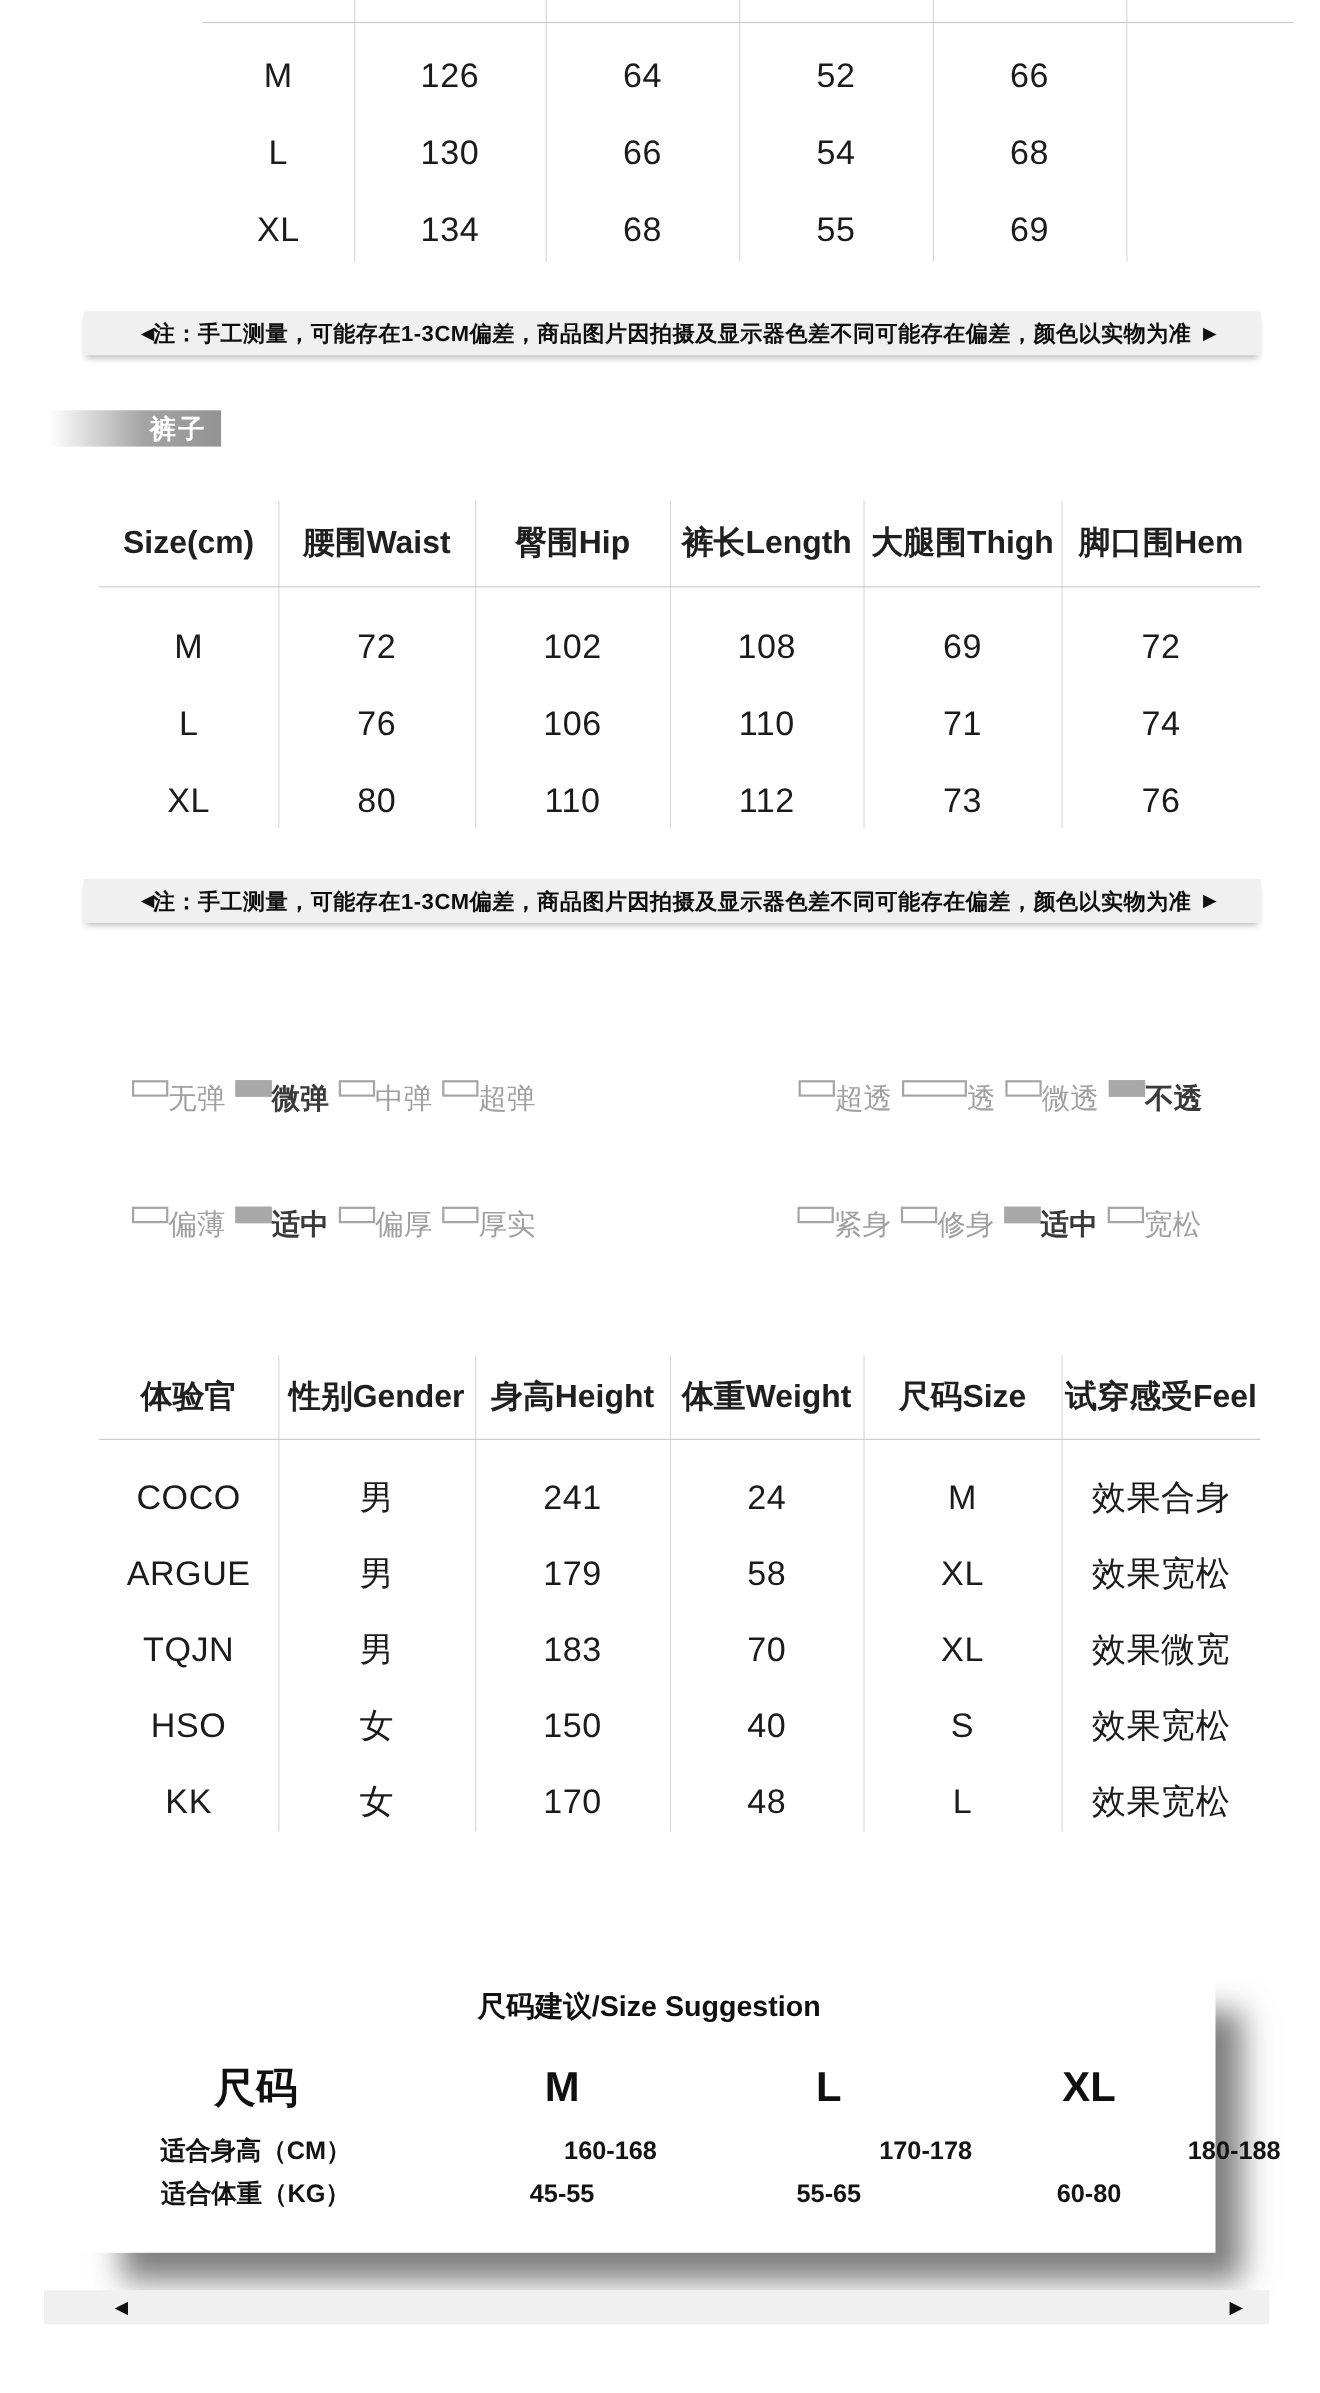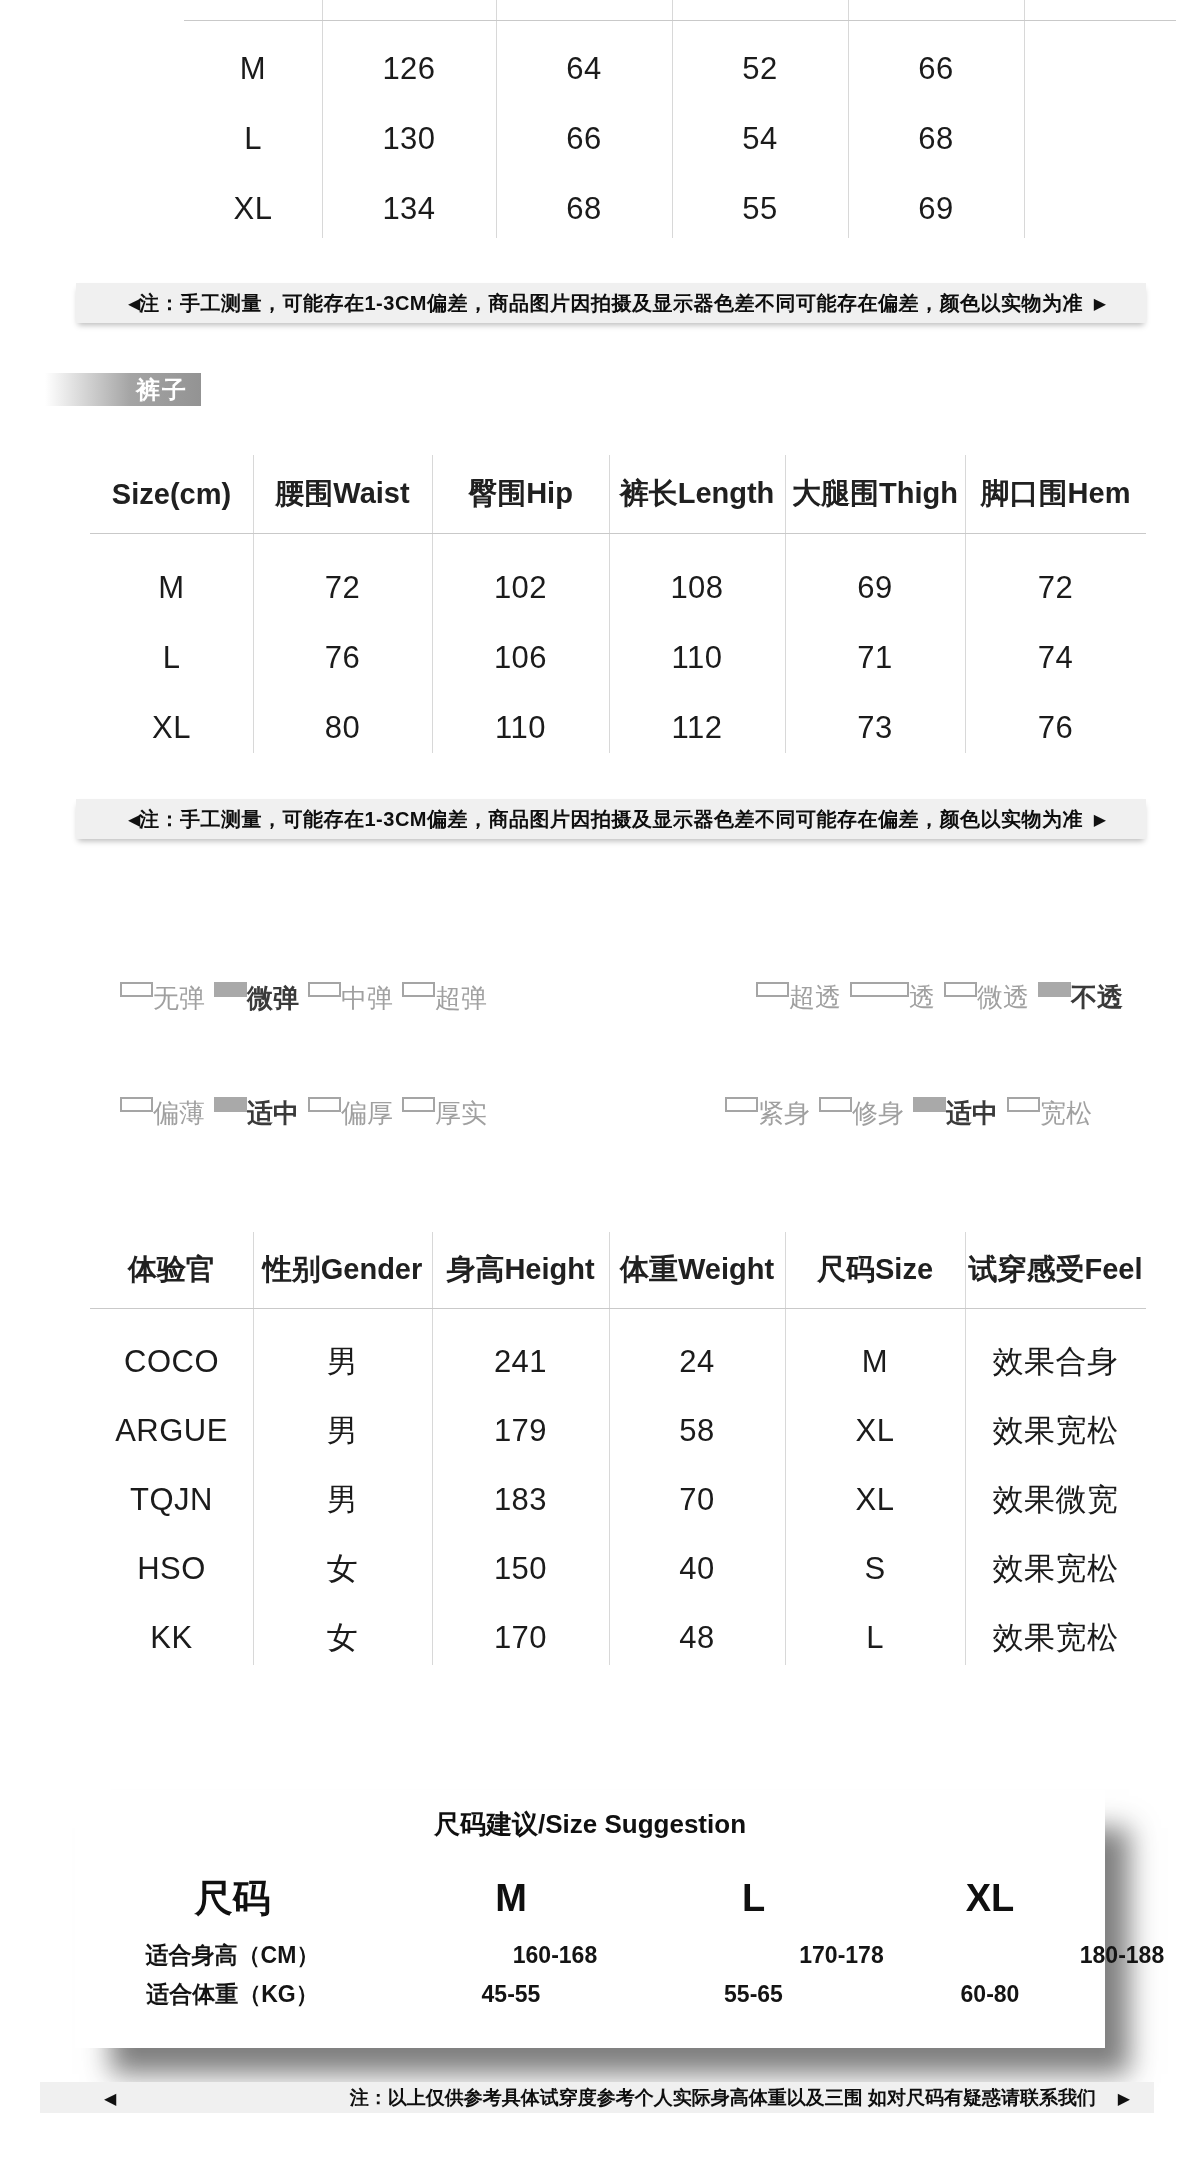--- a/index.html
+++ b/index.html
@@ -199,21 +199,21 @@
     <div class="attr-item">
       <div class="attr-box"></div>
       <div class="attr-label">中弹</div>
     </div>
 
     <div class="attr-item">
       <div class="attr-box"></div>
       <div class="attr-label">超弹</div>
     </div>
   </div>
-<div class="attr-group" style="left:756px;top:967px;font-family:Liberation Serif, serif;">
+<div class="attr-group" style="left:726px;top:967px;">
 
     <div class="attr-item">
       <div class="attr-box"></div>
       <div class="attr-label">超透</div>
     </div>
 
     <div class="attr-item">
       <div class="attr-box"></div>
       <div class="attr-label">透</div>
     </div>
@@ -358,15 +358,14 @@
 
   <div>适合体重（KG）</div>
       <div>45-55</div>
       <div>55-65</div>
       <div>60-80</div>
     </div>
 </div>
 
 <div class="bottom-bar">
   <span class="arrow" style="left:64px;">◀</span>
-  <div class="note-text-right">注：以上仅供参考具体试穿度参考个人实际身高体重以及三围 如对尺码有疑惑请联系我们</div>
   <span class="arrow" style="right:24px;">▶</span>
 </div>
 
 </body></html>

